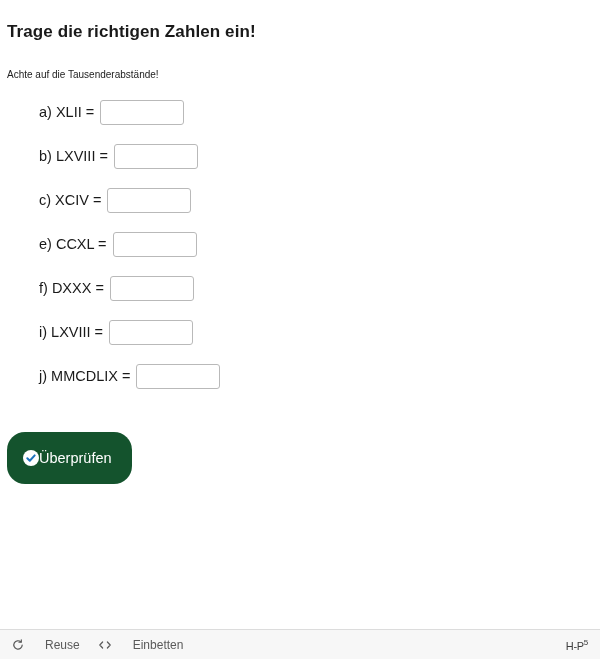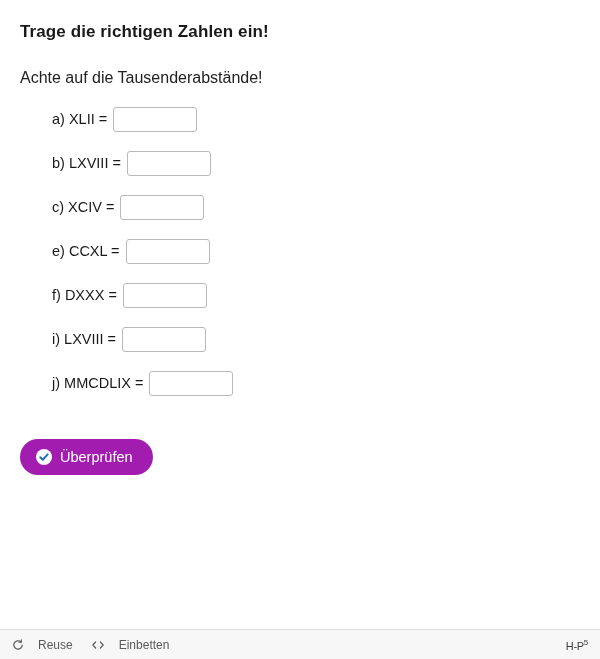--- a/index.html
+++ b/index.html
@@ -17,33 +17,33 @@
   .app {
     position: relative;
     width: 600px;
     height: 659px;
     display: flex;
     flex-direction: column;
     background: #ffffff;
   }
   .content {
     flex: 1 1 auto;
-    padding: 16px 20px 0 20px;
+    padding: 16px 20px 0 7px;
     box-sizing: border-box;
     overflow: hidden;
   }
   .title {
     font-size: 17px;
     font-weight: bold;
     color: #1a1a1a;
     margin: 6px 0 0 0;
     letter-spacing: 0.1px;
   }
   .subtitle {
-    font-size: 16px;
+    font-size: 10px;
     color: #222222;
     margin: 27px 0 0 0;
   }
   .tasks {
     margin-top: 18px;
     margin-left: 32px;
   }
   .task-row {
     display: flex;
     align-items: center;
@@ -68,27 +68,26 @@
     color: #1a1a1a;
     padding: 2px 5px;
     outline: none;
   }
   .check-area {
     margin-top: 42px;
   }
   .check-button {
     display: inline-flex;
     align-items: center;
-    gap: 8px;
-    background: #a21caf;
+    background: #14532d;
     color: #ffffff;
     border: none;
     border-radius: 18px;
     padding: 0 20px 0 16px;
-    height: 36px;
+    height: 52px;
     font-family: "Liberation Sans", sans-serif;
     font-size: 14.5px;
     cursor: pointer;
   }
   .check-icon {
     display: inline-flex;
     align-items: center;
     justify-content: center;
     width: 16px;
     height: 16px;
@@ -99,21 +98,21 @@
     border-top: 1px solid #dcdcdc;
     background: #f7f7f7;
     display: flex;
     align-items: center;
     padding: 0 12px;
     box-sizing: border-box;
   }
   .footer-item {
     display: inline-flex;
     align-items: center;
-    gap: 14px;
+    gap: 21px;
     font-size: 12px;
     color: #5a5a5a;
     margin-right: 18px;
     cursor: pointer;
   }
   .footer-item svg {
     display: block;
   }
   .footer-spacer {
     flex: 1 1 auto;

